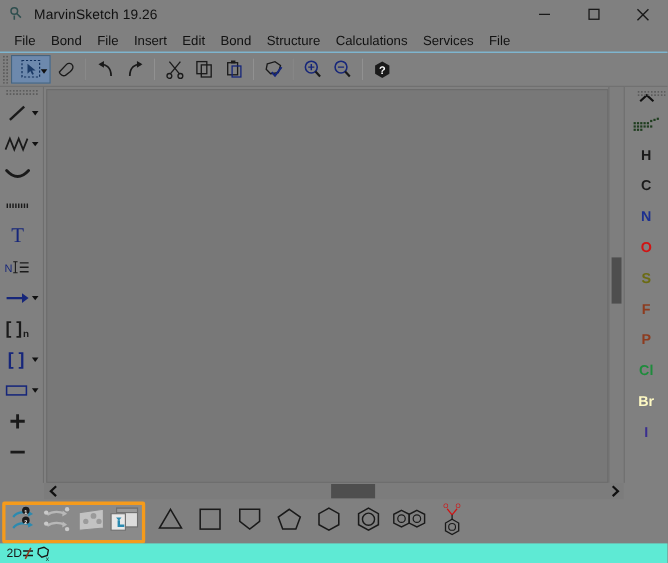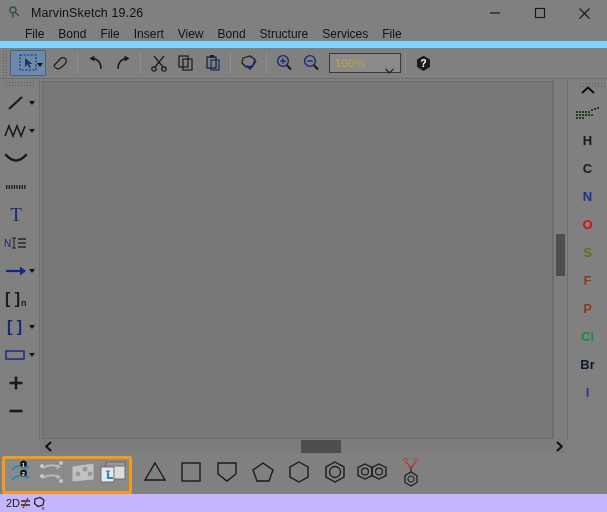--- a/index.html
+++ b/index.html
@@ -42,22 +42,22 @@
     display: flex; align-items: center; justify-content: center;
     color: #1a1a1a;
   }
   .win-btn svg { display: block; }
 
   
   .menubar {
     height: 22px; flex: 0 0 22px;
     background: #808080;
     display: flex; align-items: center;
-    padding-left: 18px;
-    border-bottom: 7px solid #7dd3fc;
+    padding-left: 6px;
+    border-bottom: 1px solid #7dd3fc;
   }
   .menu-item {
     font-size: 12px; color: #111;
     padding: 2px 7px;
     white-space: nowrap;
   }
 
   
   .toolbar {
     height: 31px; flex: 0 0 31px;
@@ -259,21 +259,21 @@
     gap: 6px;
   }
   .ring-btn {
     width: 30px; height: 34px;
     display: flex; align-items: center; justify-content: center;
   }
 
   
   .statusbar {
     height: 18px; flex: 0 0 18px;
-    background: #c4b5fd;
+    background: #5eead4;
     display: flex; align-items: center;
     padding-left: 6px; 
     position: relative;
   }
   .status-txt { font-size: 11px; color: #1a1a1a; }
   .status-ic { display: flex; align-items: center; }
 </style>
 </head>
 <body>
 
@@ -307,23 +307,24 @@
           </svg>
       </div>
     </div>
   </div>
 
   <div class="menubar">
     <span class="menu-item">File</span>
     <span class="menu-item">Bond</span>
     <span class="menu-item">File</span>
     <span class="menu-item">Insert</span>
-    <span class="menu-item">View</span>
+    <span class="menu-item">Edit</span>
     <span class="menu-item">Bond</span>
     <span class="menu-item">Structure</span>
+    <span class="menu-item">Calculations</span>
     <span class="menu-item">Services</span>
     <span class="menu-item">File</span>
   </div>
 
   <div class="toolbar">
     <div class="grip"></div>
 
     <div class="tbtn sel">
       <span>
         <svg width="19" height="18" viewBox="0 0 19 18">
@@ -417,28 +418,20 @@
     <div class="tbtn">
       <span>
         <svg width="19" height="18" viewBox="0 0 19 18">
           <circle cx="8" cy="7" r="5.4" fill="none" stroke="#16267a" stroke-width="1.4"></circle>
           <line x1="11.8" y1="11" x2="16" y2="15.5" stroke="#1a1a1a" stroke-width="2"></line>
           <line x1="5.2" y1="7" x2="10.8" y2="7" stroke="#16267a" stroke-width="1.3"></line>
         </svg>
       </span>
     </div>
 
-    <div class="zoom-combo">
-      <span class="zv">100%</span>
-      <span class="zchev">
-        <svg width="9" height="6" viewBox="0 0 9 6">
-            <path d="M0.5 0.8 L4.5 5 L8.5 0.8" fill="none" stroke="#1a1a1a" stroke-width="1.2"></path>
-          </svg>
-      </span>
-    </div>
 
     <div class="tsep"></div>
 
     <div class="tbtn">
       <span>
         <svg width="17" height="17" viewBox="0 0 17 17">
           <path d="M8.5 0.8 L15 4.5 L15 12 L8.5 16 L2 12 L2 4.5 Z" fill="#1a1a1a"></path>
           <text x="8.5" y="12" font-size="10" font-family="Liberation Sans, sans-serif" font-weight="bold" fill="#ffffff" text-anchor="middle">?</text>
         </svg>
       </span>
@@ -615,21 +608,21 @@
       <div class="relem">
           <span style="color:#8d3b1e">F</span>
         </div>
       <div class="relem">
           <span style="color:#8d3b1e">P</span>
         </div>
       <div class="relem">
           <span style="color:#1e8b3c">Cl</span>
         </div>
       <div class="relem">
-          <span style="color:#0f172a">Br</span>
+          <span style="color:#fef9c3">Br</span>
         </div>
       <div class="relem">
           <span style="color:#3a2f8f">I</span>
         </div>
     </div>
   </div>
 
   <div class="hscroll">
     <div class="hs-arrow">
       <svg width="9" height="11" viewBox="0 0 9 11">

